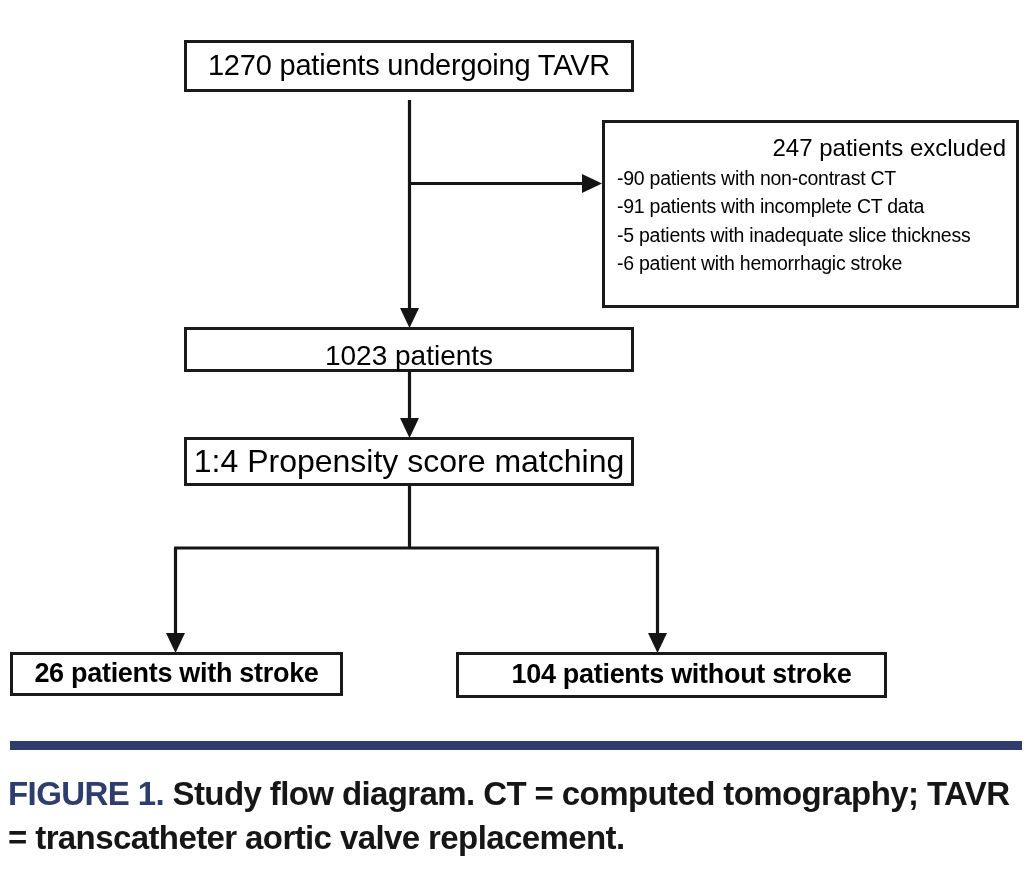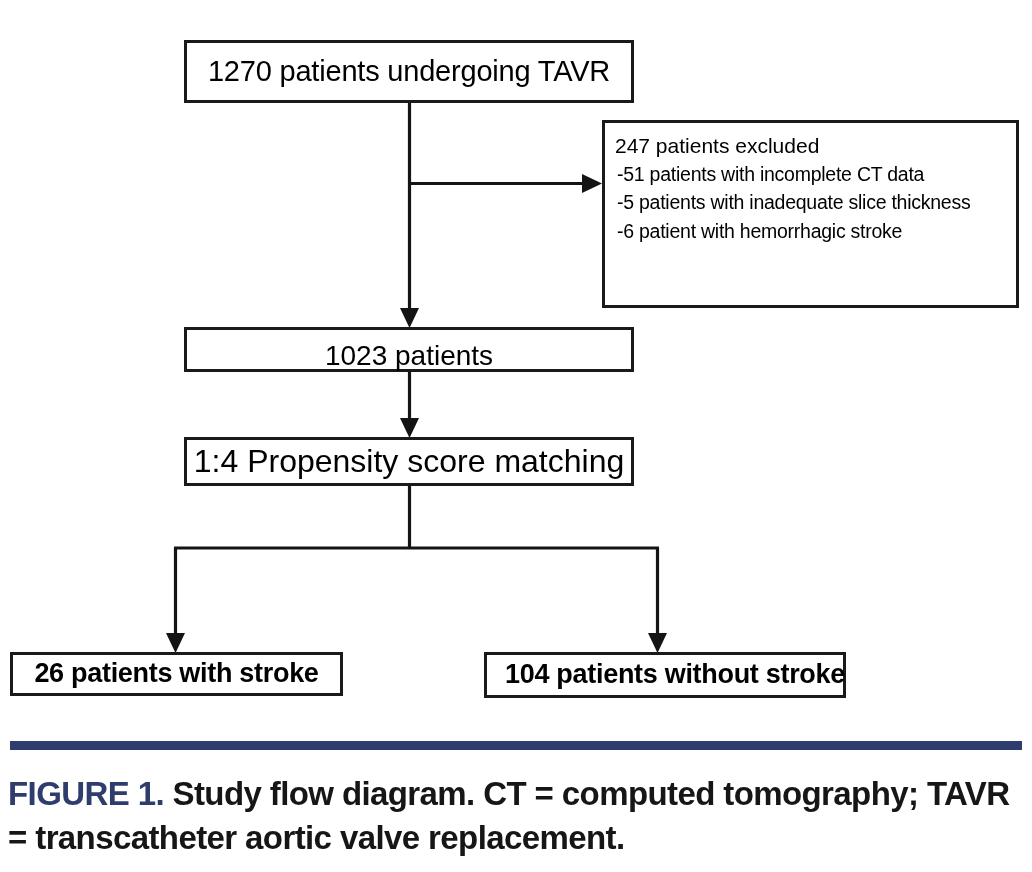--- a/index.html
+++ b/index.html
@@ -40,41 +40,41 @@
     display: block;
     line-height: 1.1;
     white-space: nowrap;
   }
 
   
   #node-enrolled {
     left: 184px;
     top: 40px;
     width: 450px;
-    height: 63px;
+    height: 52px;
   }
   #node-enrolled .node-label {
     font-size: 29px;
     letter-spacing: -0.2px;
   }
 
   
   #node-excluded {
     left: 602px;
     top: 120px;
     width: 417px;
     height: 188px;
     display: block;
     padding: 9px 10px 6px 10px;
     text-align: left;
   }
   #node-excluded .excluded-title {
     display: block;
-    text-align: left;
-    font-size: 21px;
+    text-align: right;
+    font-size: 24px;
     line-height: 1.35;
     white-space: nowrap;
   }
   #node-excluded .excluded-list {
     list-style: none;
     margin: 0;
     padding: 0 0 0 2px;
   }
   #node-excluded .excluded-list li {
     font-size: 19.5px;
@@ -107,23 +107,23 @@
   }
 
   
   #node-stroke {
     left: 10px;
     top: 652px;
     width: 333px;
     height: 44px;
   }
   #node-no-stroke {
-    left: 484px;
+    left: 456px;
     top: 652px;
-    width: 362px;
+    width: 431px;
     height: 46px;
     padding-left: 20px;
   }
   #node-stroke .node-label,
   #node-no-stroke .node-label {
     font-size: 27px;
     font-weight: 700;
     letter-spacing: -0.3px;
   }
 
@@ -193,21 +193,22 @@
     </g>
   </svg>
 
   <div class="node" id="node-enrolled">
     <span class="node-label">1270 patients undergoing TAVR</span>
   </div>
 
   <div class="node" id="node-excluded">
     <span class="excluded-title">247 patients excluded</span>
     <ul class="excluded-list">
-      <li>-51 patients with incomplete CT data</li>
+      <li>-90 patients with non-contrast CT</li>
+      <li>-91 patients with incomplete CT data</li>
       <li>-5 patients with inadequate slice thickness</li>
       <li>-6 patient with hemorrhagic stroke</li>
     </ul>
   </div>
 
   <div class="node" id="node-included">
     <span class="node-label">1023 patients</span>
   </div>
 
   <div class="node" id="node-matching">

